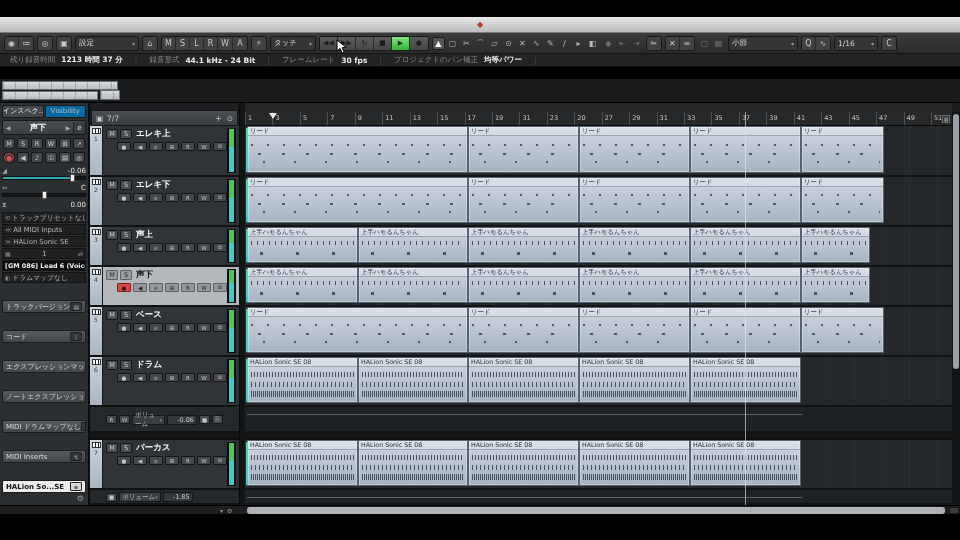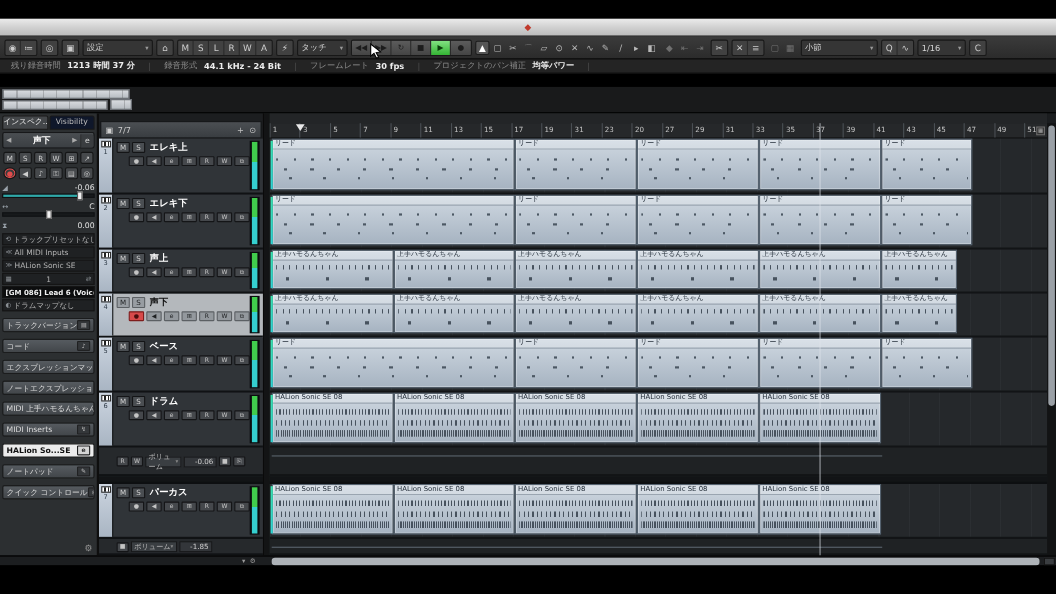--- a/index.html
+++ b/index.html
@@ -45,21 +45,21 @@
 
 .overview{position:absolute;top:79px;left:0;right:0;height:24px;background:#191a1b;border-bottom:1px solid #000}
 .ovblock{position:absolute;background:linear-gradient(#d8dbdf,#b7bcc2);
   background-image:repeating-linear-gradient(90deg,rgba(0,0,0,.18) 0 1px,transparent 1px 12px),linear-gradient(#d8dbdf,#b7bcc2);
   border:1px solid #6c7076}
 
 
 .inspector{position:absolute;top:103px;left:0;width:90px;bottom:35px;background:#2c2f31;
   border-right:2px solid #0e0e0e;padding:2px 2px 0 2px;font-size:7.5px;color:#d5d5d5}
 .insp-tabs{display:flex;gap:1px}
-.insp-tab{flex:1;text-align:center;font-size:7px;background:#0f172a;color:#b9b9b9;
+.insp-tab{flex:1;text-align:center;font-size:7px;background:#0369a1;color:#b9b9b9;
   border:1px solid #1a1a1a;border-radius:2px 2px 0 0;line-height:11px;white-space:nowrap;overflow:hidden}
 .insp-tab.active{background:#44474a;color:#f0f0f0}
 .insp-name{display:flex;align-items:center;height:15px;background:linear-gradient(#4a4e52,#3b3f43);
   border:1px solid #17181a;border-radius:2px;margin-top:2px}
 .insp-name .arr{width:10px;text-align:center;font-size:6px;color:#aaa}
 .insp-name .nm{flex:1;text-align:center;font-weight:bold;font-size:8px;color:#fff}
 .insp-name .ebtn{width:12px;height:12px;border-left:1px solid #222;display:flex;align-items:center;justify-content:center;
   font-size:7px;color:#ddd;background:#3a3d40;border-radius:0 2px 2px 0}
 .insp-btnrow{display:flex;gap:2px;margin-top:3px;justify-content:center}
 .ibtn{width:12px;height:11px;background:#46494c;border:1px solid #151617;border-radius:2px;
@@ -68,21 +68,21 @@
 .fader{margin-top:3px}
 .frow{display:flex;justify-content:space-between;align-items:center;font-size:7px;color:#e2e2e2;height:9px}
 .frow .fic{color:#9aa3ab;font-size:6.5px}
 .fslider{height:4px;background:#17191b;position:relative;margin:1px 0 2px 0;border:1px solid #101214}
 .ffill{position:absolute;left:0;top:0;bottom:0;width:83%;background:#2fa9a9}
 .fhandle{position:absolute;top:-3px;width:5px;height:8px;background:#f2f2f2;border:1px solid #555}
 .insp-dark{background:#1f2123;border:1px solid #141414;height:11px;display:flex;align-items:center;
   font-size:6.8px;color:#b5b5b5;padding:0 2px;margin-top:1px;gap:2px;white-space:nowrap;overflow:hidden}
 .insp-dark .mini{color:#8a8f94;font-size:6px}
 .insp-dark.patch{background:#0c0d0e;color:#f2f2f2;font-weight:bold;font-size:6.4px}
-.insp-sec{height:13px;margin-top:6px;background:linear-gradient(#565b60,#42464a);
+.insp-sec{height:13px;margin-top:17px;background:linear-gradient(#565b60,#42464a);
   border:1px solid #1b1c1d;border-radius:2px;display:flex;align-items:center;justify-content:space-between;
   padding:0 3px;font-size:7px;color:#dcdcdc;white-space:nowrap;overflow:hidden}
 .insp-sec .sic{width:12px;height:9px;background:#34373a;border:1px solid #202122;border-radius:1px;
   display:flex;align-items:center;justify-content:center;font-size:5.5px;color:#b5b5b5;flex:none}
 .insp-sec.halion{background:#ececec;color:#101010;font-weight:bold}
 .insp-sec.halion .sic{background:#d5d5d5;color:#333}
 .insp-gear{position:absolute;bottom:2px;right:4px;font-size:8px;color:#9a9a9a}
 
 
 .tracklist{position:absolute;top:103px;left:90px;width:150px;bottom:35px;background:#1c1e20;border-right:1px solid #0a0a0a}
@@ -382,21 +382,21 @@
     </div>
     <div class="insp-sec">
       <span>エクスプレッションマッ</span>
         <span class="sic">∿</span>
     </div>
     <div class="insp-sec">
       <span>ノートエクスプレッショ</span>
         <span class="sic">◇</span>
     </div>
     <div class="insp-sec">
-      <span>MIDI 上手ハモるんちゃん</span>
+      <span>MIDI ドラムマップなし</span>
         <span class="sic">≋</span>
     </div>
     <div class="insp-sec">
       <span>MIDI Inserts</span>
         <span class="sic">↯</span>
     </div>
     <div class="insp-sec halion">
       <span>HALion So...SE</span>
         <span class="sic">e</span>
     </div>

